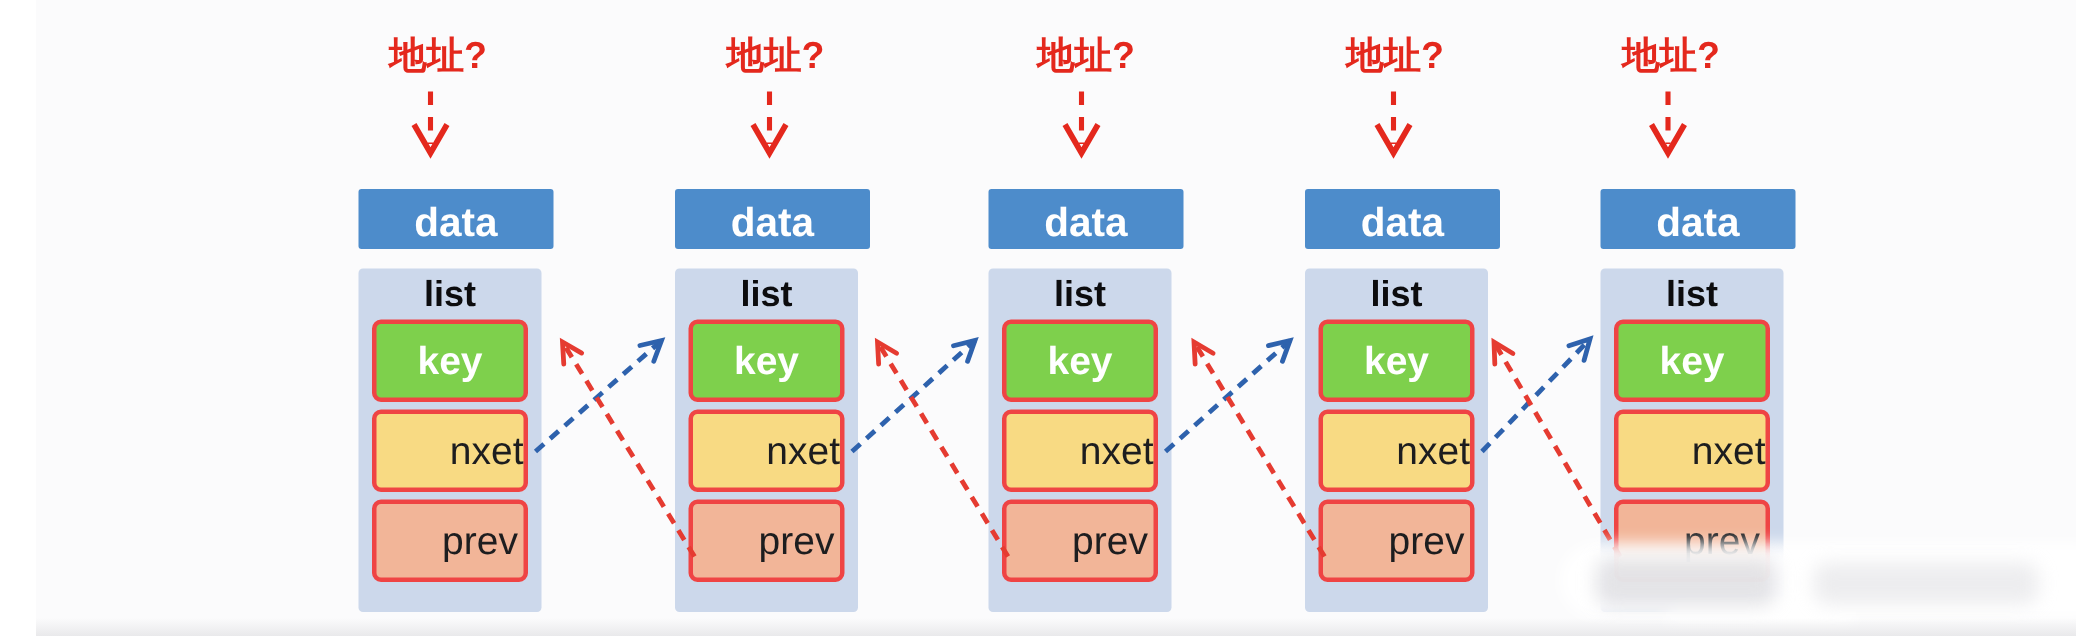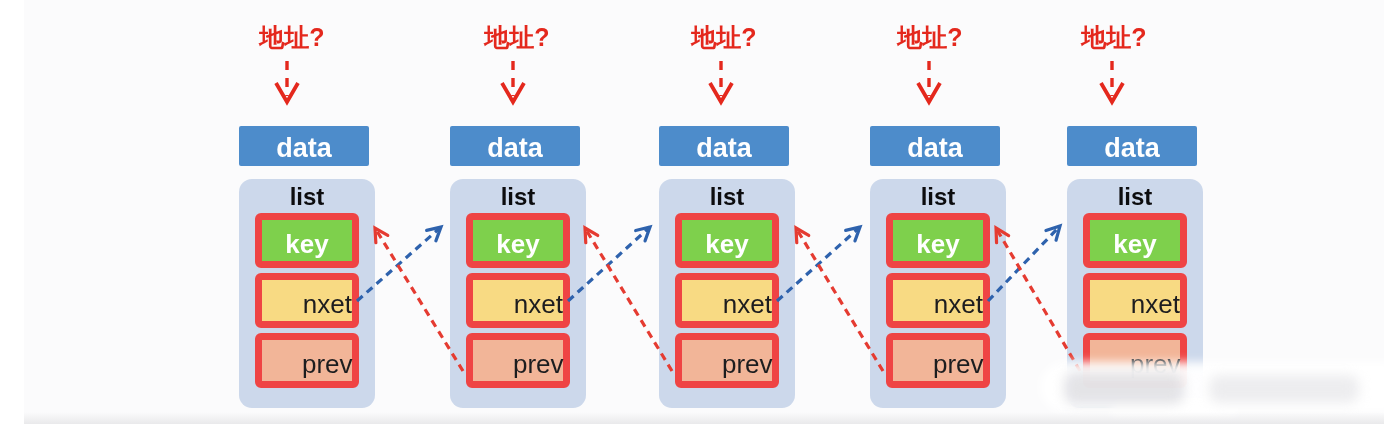--- a/index.html
+++ b/index.html
@@ -37,33 +37,33 @@
     font-weight:bold;font-size:25px;line-height:30px;
   }
   .data-box{
     position:absolute;top:126px;left:0;width:130px;height:40px;
     background:var(--data-header);
     color:var(--text-light);
     font-weight:bold;font-size:27px;line-height:45px;text-align:center;
     border-radius:2px;
   }
   .list-box{
-    position:absolute;top:179px;left:0;width:136px;height:229px;
+    position:absolute;top:179px;left:0;width:122px;height:229px;
     background:var(--container);
-    border-radius:13px;
+    border-radius:3px;
     padding-top:1px;
   }
   .list-label{
     height:33px;line-height:33px;text-align:center;
     font-weight:bold;font-size:24px;color:#0c0c0e;
   }
   .cell{
     width:104px;height:55px;
     margin:0 auto 5px auto;
-    border:7px solid #ef4444;
+    border:3px solid #ef4444;
     border-radius:6px;
     text-align:center;line-height:49px;font-size:26px;
   }
   .cell.key{background:var(--key-green);color:var(--text-light);font-weight:bold;}
   .cell.next{background:var(--next-yellow);color:var(--text-dark);text-align:right;}
   .cell.prev{background:var(--prev-salmon);color:var(--text-dark);padding-left:40px;}
   svg.arrows{position:absolute;left:0;top:0;pointer-events:none;}
   .blur-patch{position:absolute;background:rgba(255,255,255,0.97);filter:blur(5px);border-radius:26px;}
   .blur-gray{position:absolute;filter:blur(6px);border-radius:10px;}
 </style>

